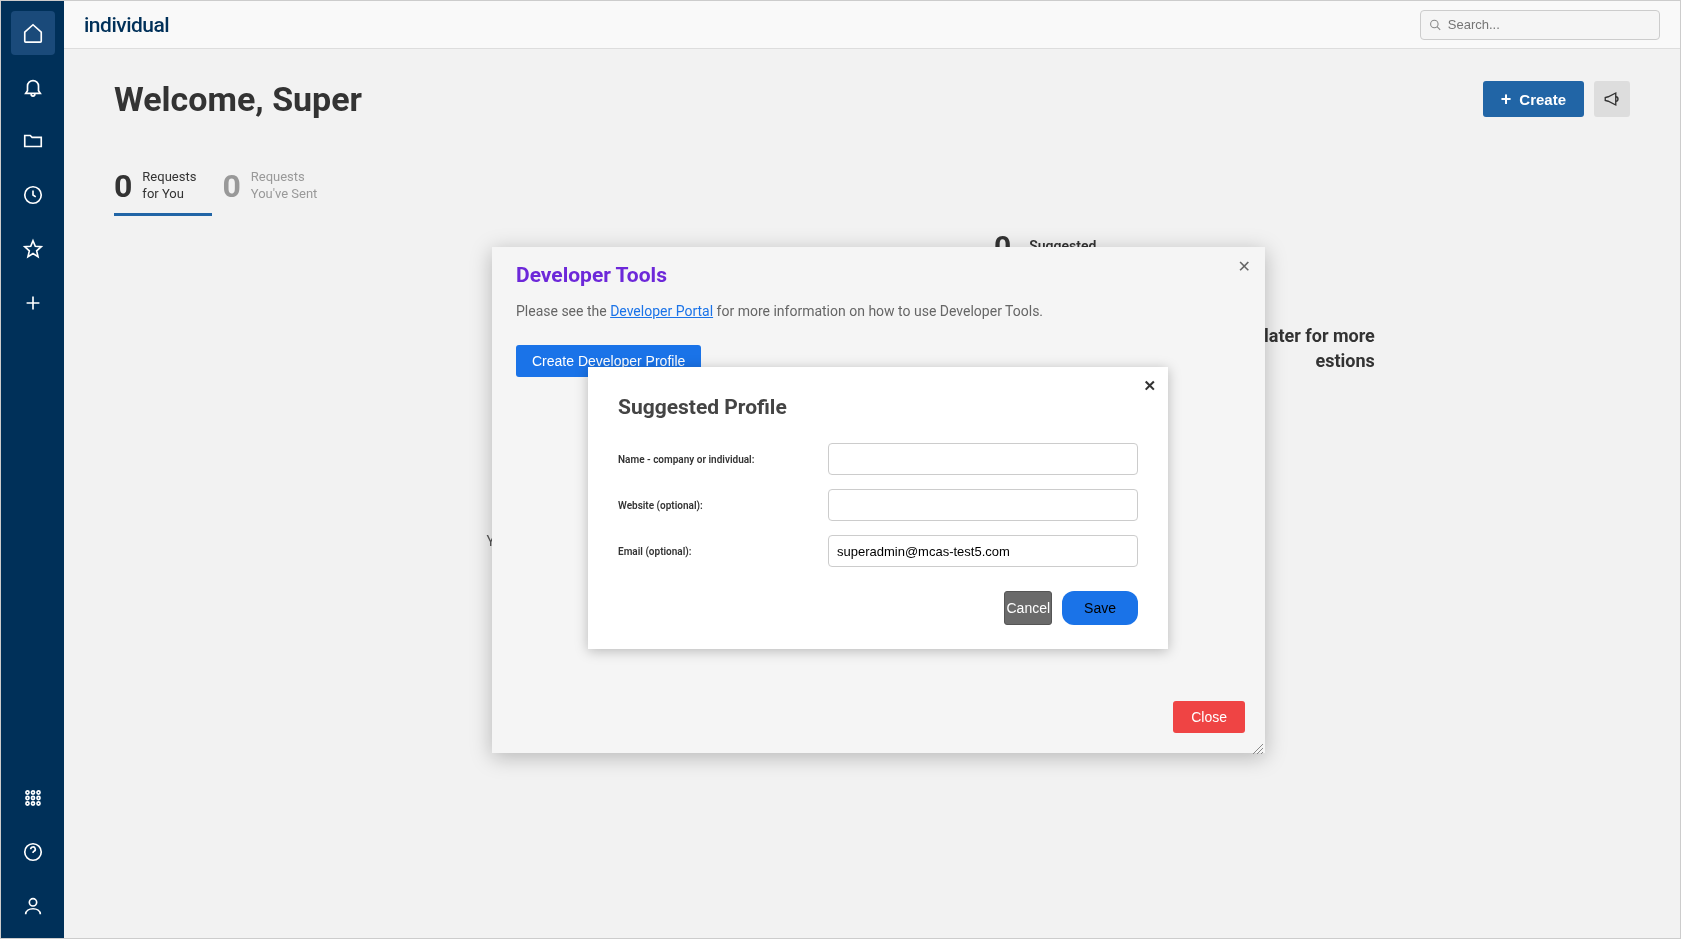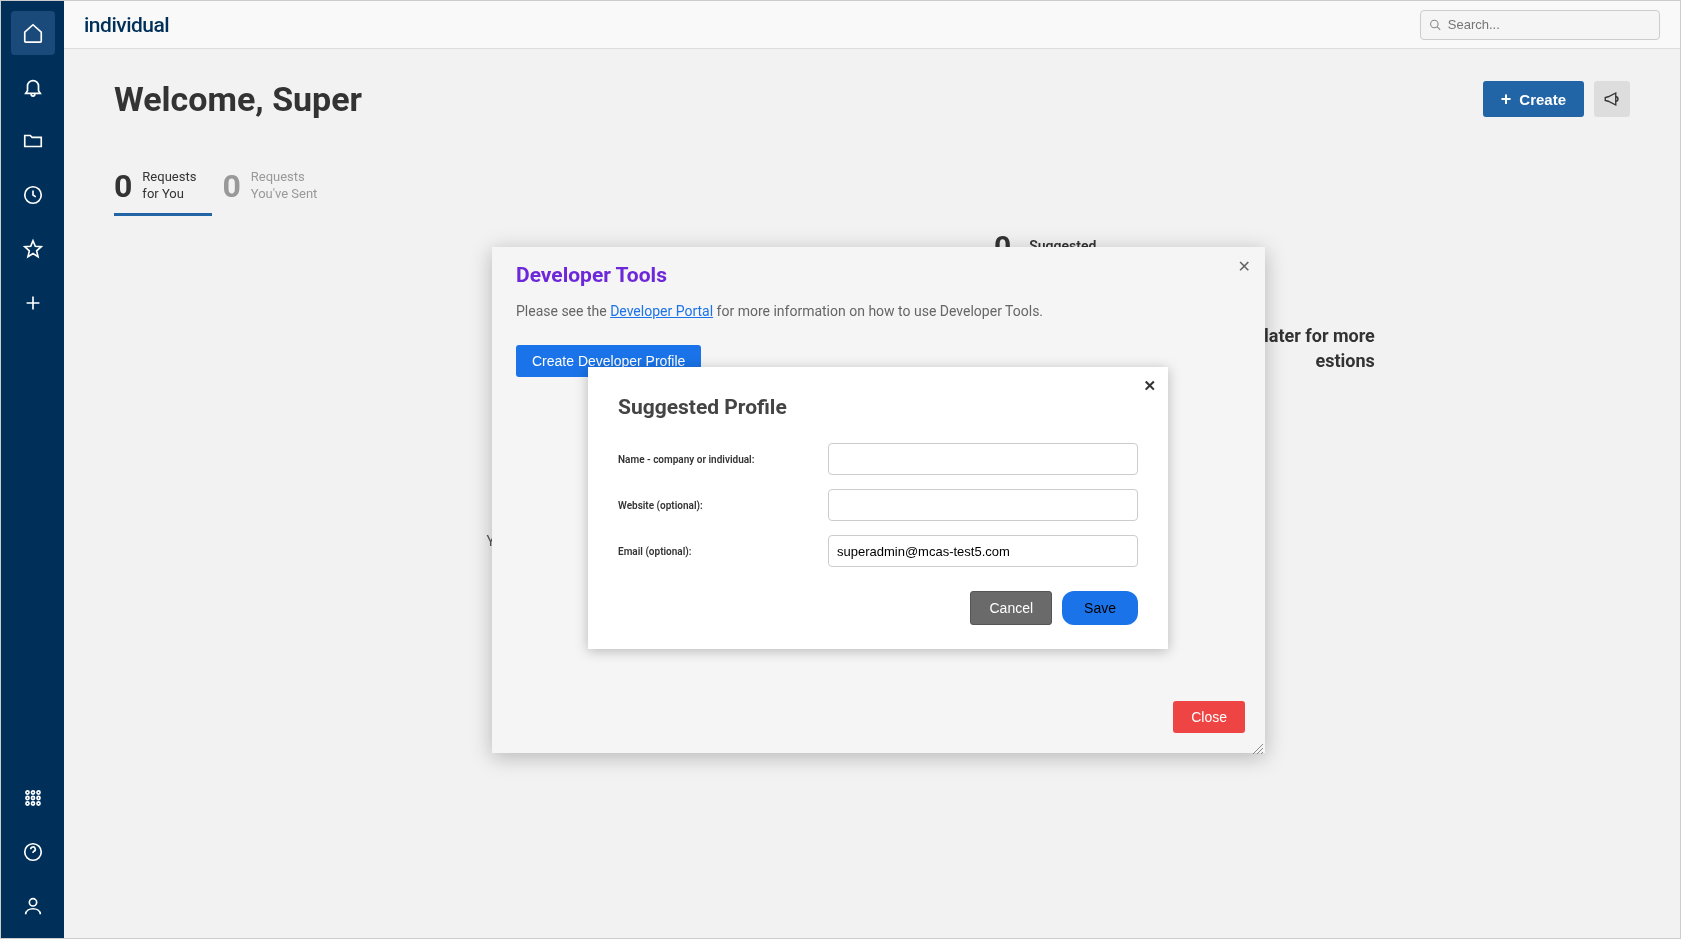--- a/index.html
+++ b/index.html
@@ -311,21 +311,21 @@
 .inner-actions {
   display: flex;
   justify-content: flex-end;
   gap: 10px;
   margin-top: 24px;
 }
 .btn-cancel {
   background: #6a6a6a;
   color: #fff;
   border: 1px solid #555;
-  padding: 8px 18px;
+  padding: 8px 1px;
   border-radius: 3px;
   font-size: 14px;
   cursor: pointer;
 }
 .btn-save {
   background: #1a73e8;
   color: #000000;
   border: none;
   padding: 8px 22px;
   border-radius: 12px;

